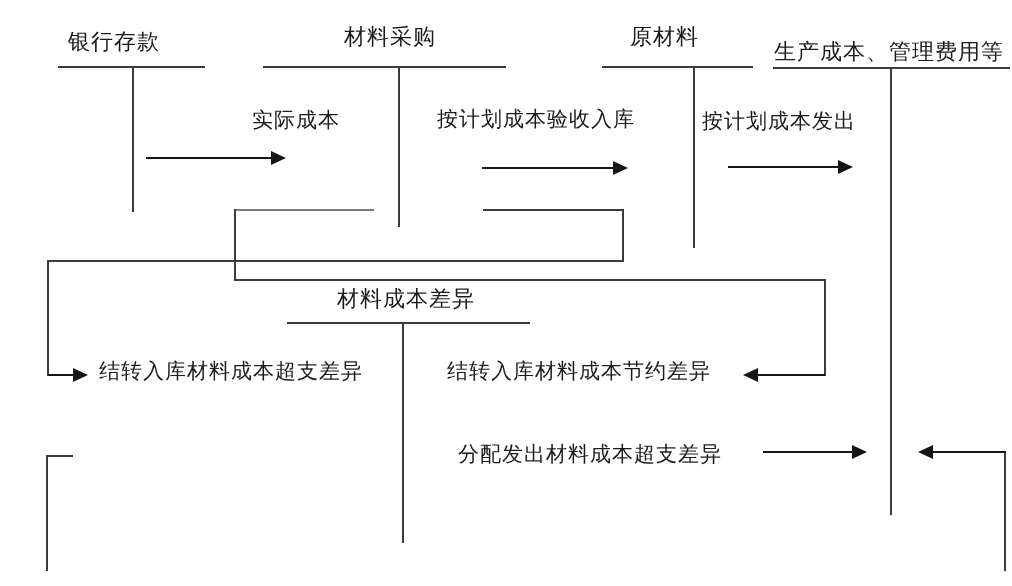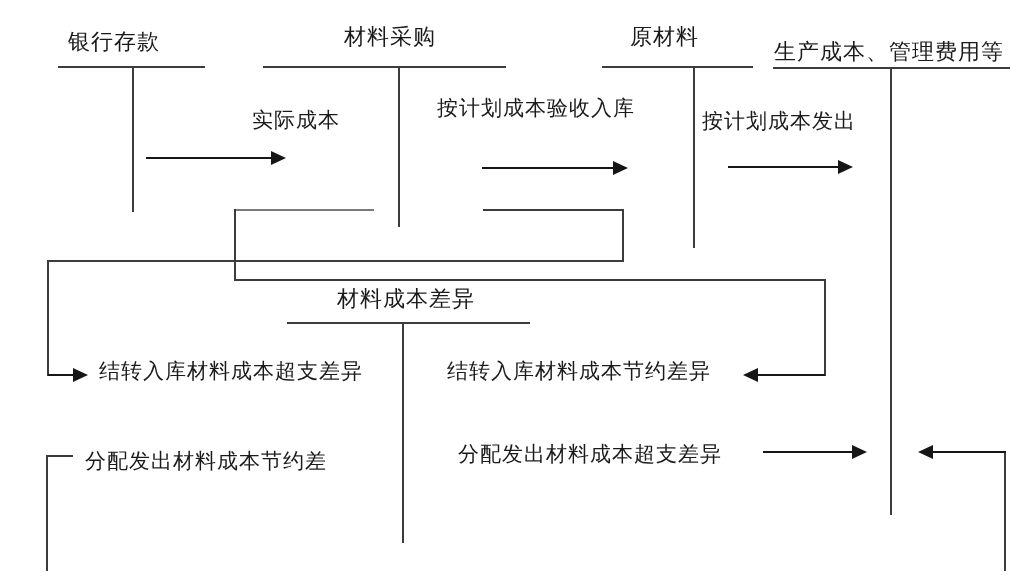--- a/index.html
+++ b/index.html
@@ -44,21 +44,21 @@
   <div class="hl" style="left:773px;top:67px;width:237px;"></div>
   <div class="hl" style="left:287px;top:322px;width:243px;"></div>
 
   <div class="vl" style="left:132px;top:66px;height:146px;"></div>
   <div class="vl" style="left:398px;top:66px;height:161px;"></div>
   <div class="vl" style="left:693px;top:66px;height:182px;"></div>
   <div class="vl" style="left:890px;top:67px;height:448px;"></div>
   <div class="vl" style="left:402px;top:322px;height:221px;"></div>
 
   <div class="lbl" style="left:252px;top:108px;">实际成本</div>
-  <div class="lbl" style="left:437px;top:96px;">按计划成本验收入库</div>
+  <div class="lbl" style="left:437px;top:107px;">按计划成本验收入库</div>
   <div class="lbl" style="left:702px;top:109px;">按计划成本发出</div>
 
   <div class="stem" style="left:146px;top:157px;width:126px;"></div>
   <div class="ah-r" style="left:271px;top:151px;"></div>
 
   <div class="stem" style="left:482px;top:167px;width:132px;"></div>
   <div class="ah-r" style="left:613px;top:161px;"></div>
 
   <div class="stem" style="left:728px;top:166px;width:111px;"></div>
   <div class="ah-r" style="left:838px;top:160px;"></div>
@@ -73,21 +73,20 @@
 
   <div class="vl" style="left:234px;top:209px;height:72px;"></div>
   <div class="hl" style="left:235px;top:279px;width:591px;"></div>
   <div class="vl" style="left:824px;top:279px;height:97px;"></div>
   <div class="stem" style="left:757px;top:374px;width:68px;"></div>
   <div class="ah-l" style="left:743px;top:368px;"></div>
 
   <div class="lbl" style="left:99px;top:359px;">结转入库材料成本超支差异</div>
   <div class="lbl" style="left:447px;top:359px;text-align:center;">结转入库材料成本节约差异</div>
 
-  <div class="lbl" style="left:85px;top:449px;">分配发出材料成本节约差</div>
   <div class="lbl" style="left:458px;top:442px;">分配发出材料成本超支差异</div>
 
   <div class="hl" style="left:47px;top:455px;width:26px;"></div>
   <div class="vl" style="left:46px;top:455px;height:121px;"></div>
   <div class="hl" style="left:46px;top:574px;width:960px;"></div>
   <div class="vl" style="left:1004px;top:451px;height:125px;"></div>
   <div class="stem" style="left:932px;top:451px;width:74px;"></div>
   <div class="ah-l" style="left:918px;top:445px;"></div>
 
   <div class="stem" style="left:763px;top:451px;width:90px;"></div>

